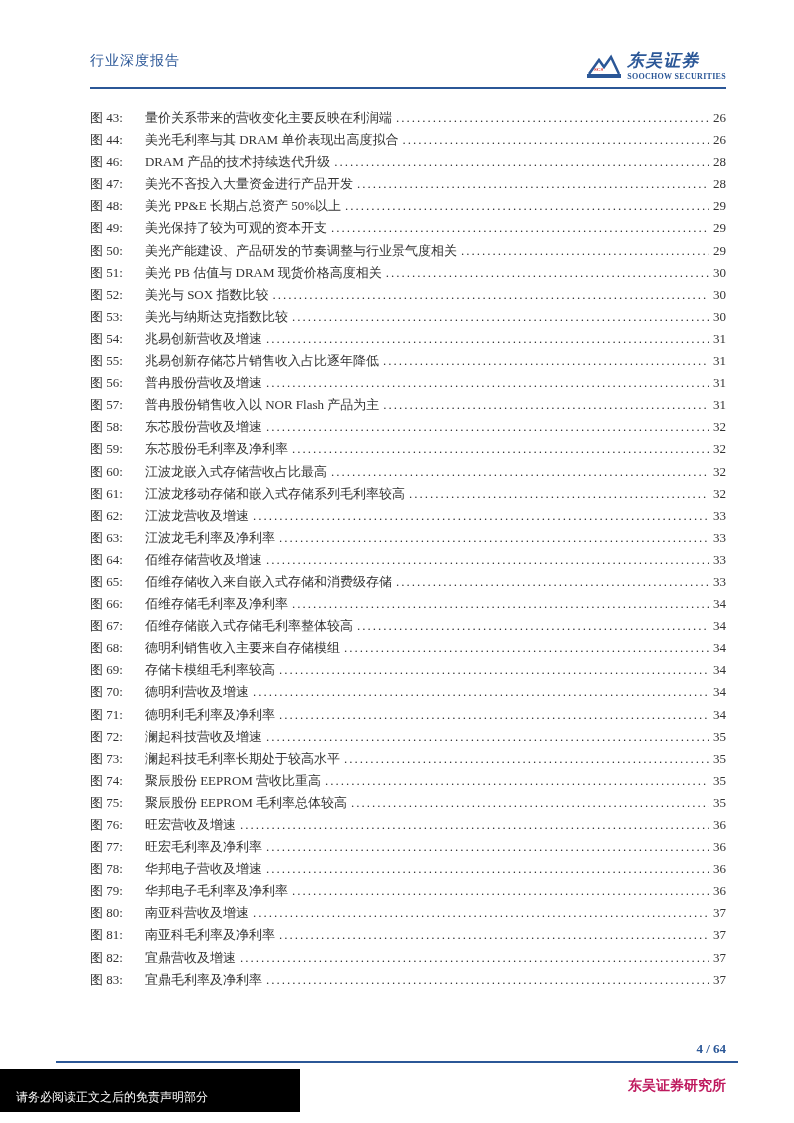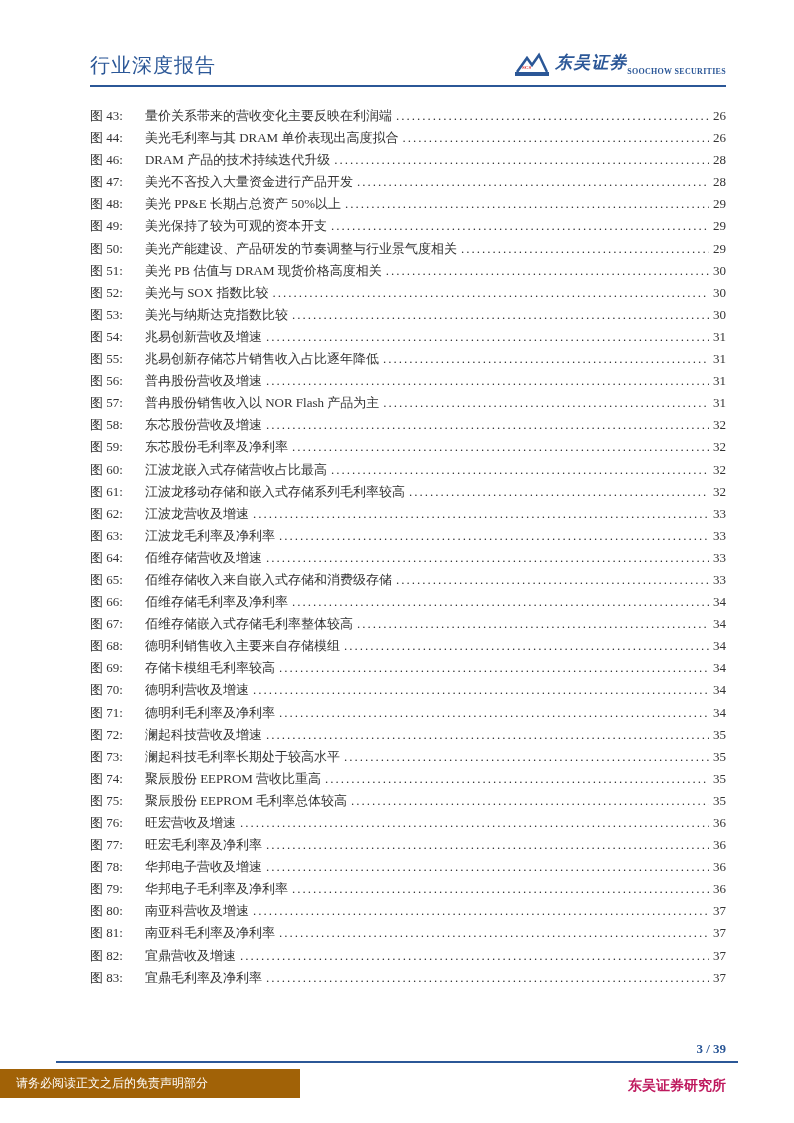--- a/index.html
+++ b/index.html
@@ -17,50 +17,51 @@
     height: 100%;
   }
   .header {
     display: flex;
     justify-content: space-between;
     align-items: flex-start;
     margin-bottom: 6px;
   }
   .doc-title {
     color: #2b5797;
-    font-size: 20px;
+    font-size: 14px;
     letter-spacing: 1px;
   }
   .logo-block {
     display: flex;
     align-items: center;
     gap: 6px;
   }
   .logo-icon {
     width: 34px;
     height: 26px;
     position: relative;
   }
   .logo-text {
     display: flex;
+    flex-direction: column;
     line-height: 1;
   }
   .logo-cn {
     color: #2b5797;
     font-size: 17px;
     font-weight: bold;
     font-style: italic;
     letter-spacing: 1px;
   }
   .logo-en {
     color: #2b5797;
     font-size: 8px;
     font-weight: bold;
     letter-spacing: 0.3px;
-    margin-top: 14px;
+    margin-top: 4px;
   }
   .hr {
     border: none;
     border-top: 2px solid #2b5797;
     margin-bottom: 18px;
   }
   .toc {
     font-size: 13px;
     line-height: 1.7;
   }
@@ -108,24 +109,24 @@
     font-size: 13px;
     padding-right: 68px;
     margin-bottom: 4px;
   }
   .footer-hr {
     border: none;
     border-top: 2px solid #2b5797;
     margin: 0 56px 0 56px;
   }
   .disclaimer-bar {
-    background: #a16207;
+    background: #000000;
     color: #fff;
     font-size: 12px;
-    padding: 6px 16px 6px 16px;
+    padding: 20px 16px 6px 16px;
     margin: 6px 56px 20px 0;
     width: 300px;
   }
   .footer-org {
     position: absolute;
     right: 68px;
     bottom: 28px;
     color: #be185d;
     font-weight: bold;
     font-size: 14px;
@@ -391,20 +392,20 @@
       <div class="toc-item">
         <span class="toc-label">图 83:</span>
         <span class="toc-title">宜鼎毛利率及净利率</span>
         <span class="toc-leader"></span>
         <span class="toc-page">37</span>
       </div>
     </div>
   <div class="gap"></div>
 
   <div class="footer-zone">
-    <div class="page-num">3 / 39</div>
+    <div class="page-num">4 / 64</div>
     <hr class="footer-hr">
     <div style="position:relative; height:54px;">
       <div class="disclaimer-bar">请务必阅读正文之后的免责声明部分</div>
       <div class="footer-org">东吴证券研究所</div>
     </div>
   </div>
 </div>
 
 </body></html>

